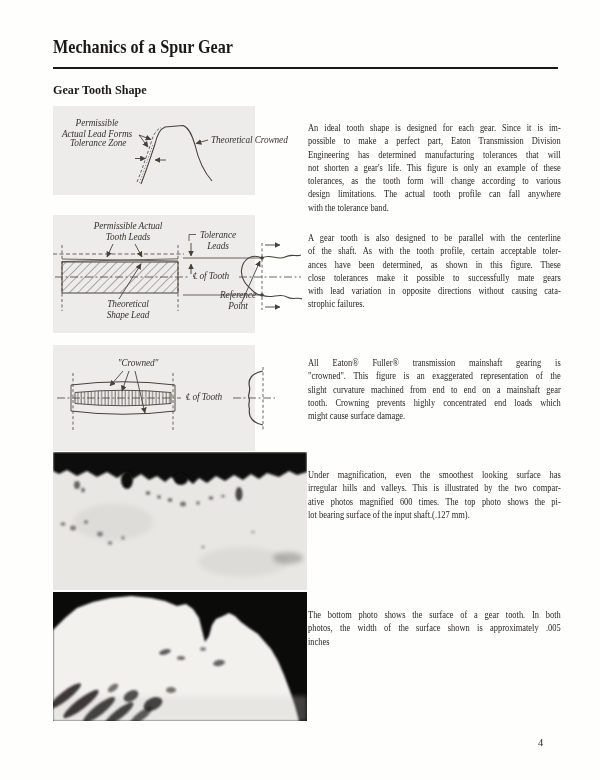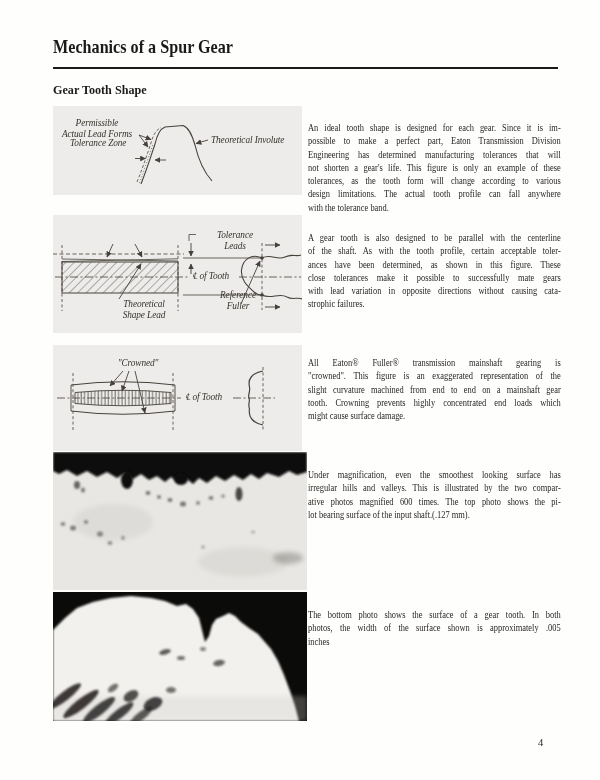--- a/index.html
+++ b/index.html
@@ -9,21 +9,21 @@
   }
   .title{
     position:absolute;left:53px;top:36px;font-size:19px;font-weight:bold;color:#1b1a18;
     transform:scaleX(0.85);transform-origin:0 0;white-space:nowrap;
   }
   .rule{position:absolute;left:53px;top:67px;width:505px;height:2.4px;background:#1b1a18;}
   .section-heading{
     position:absolute;left:53px;top:82px;font-size:13.5px;font-weight:bold;color:#1b1a18;
     transform:scaleX(0.9);transform-origin:0 0;white-space:nowrap;
   }
-  .figbox{position:absolute;left:53px;width:249px;background:#edecea;}
+  .figbox{position:absolute;left:53px;width:202px;background:#edecea;}
   .photo{position:absolute;left:53px;width:254px;}
   .photo svg,.figbox svg{position:absolute;left:0;top:0;}
   .para{
     position:absolute;left:308px;width:312px;font-size:10.4px;line-height:13.3px;
     transform:scaleX(0.81);transform-origin:0 0;color:#211f1c;
   }
   .jline{text-align:justify;text-align-last:justify;}
   .jline.last{text-align-last:left;}
   .flabel{
     position:absolute;font-style:italic;font-size:9.3px;line-height:10.6px;color:#36332c;
@@ -60,21 +60,21 @@
         <line x1="86" y1="29" x2="95" y2="41" marker-end="url(#ah1)"></line>
         <line x1="82" y1="52.5" x2="92.5" y2="52.5" marker-end="url(#ah1)"></line>
         <line x1="113" y1="54" x2="102" y2="54" marker-end="url(#ah1)"></line>
         <line x1="155" y1="34" x2="143" y2="37.5" marker-end="url(#ah1)"></line>
       </g>
     </svg>
     <div class="flabel center" style="left:2px;top:12px;width:84px;">
       <div>Permissible</div>
       <div>Actual Lead Forms</div>
     </div>
-    <div class="flabel" style="left:158px;top:29px;width:92px;">Theoretical Involute</div>
+    <div class="flabel" style="left:158px;top:29px;width:92px;">Theoretical Crowned</div>
     <div class="flabel" style="left:17px;top:32px;width:66px;">Tolerance Zone</div>
   </div>
 
   <div class="figbox" style="top:215px;height:118px;">
     <svg width="249" height="118" viewBox="0 0 249 118">
       <defs>
         <marker id="ah2" viewBox="0 0 6 6" refX="5.5" refY="3" markerWidth="6.5" markerHeight="6.5" orient="auto-start-reverse">
           <path d="M0,0 L6,3 L0,6 Z" fill="#46423b"></path>
         </marker>
         <pattern id="hx2" width="6" height="6" patternUnits="userSpaceOnUse" patternTransform="rotate(45)">
@@ -114,32 +114,36 @@
         <line x1="209" y1="28" x2="209" y2="95" stroke-width="0.8" stroke-dasharray="3,2.4"></line>
 
         <line x1="212" y1="30" x2="227" y2="30" stroke-width="0.9" marker-end="url(#ah2)"></line>
         <line x1="212" y1="92" x2="227" y2="92" stroke-width="0.9" marker-end="url(#ah2)"></line>
 
         <line x1="188" y1="89" x2="207" y2="46" stroke-width="0.9" marker-end="url(#ah2)"></line>
       </g>
       <circle cx="209" cy="43" r="1.8" fill="#46423b"></circle>
       <circle cx="209" cy="80" r="1.8" fill="#46423b"></circle>
     </svg>
-    <div class="flabel center" style="left:138px;top:15px;width:54px;margin-left:17px;">
+    <div class="flabel center" style="left:25px;top:6px;width:100px;">
+      <div>Permissible Actual</div>
+      <div>Tooth Leads</div>
+    </div>
+    <div class="flabel center" style="left:138px;top:15px;width:54px;">
       <div>Tolerance</div>
       <div>Leads</div>
     </div>
     <div class="flabel" style="left:139px;top:56px;width:50px;">℄ of Tooth</div>
-    <div class="flabel center" style="left:56px;top:84px;width:70px;">
+    <div class="flabel center" style="left:40px;top:84px;width:70px;">
       <div>Theoretical</div>
       <div>Shape Lead</div>
     </div>
     <div class="flabel center" style="left:155px;top:75px;width:60px;">
       <div>Reference</div>
-      <div>Fuller</div>
+      <div>Point</div>
     </div>
   </div>
 
   <div class="figbox" style="top:345px;height:106px;">
     <svg width="249" height="106" viewBox="0 0 249 106">
       <defs>
         <marker id="ah3" viewBox="0 0 6 6" refX="5.5" refY="3" markerWidth="6.5" markerHeight="6.5" orient="auto-start-reverse">
           <path d="M0,0 L6,3 L0,6 Z" fill="#46423b"></path>
         </marker>
         <pattern id="vh3" width="3.4" height="4" patternUnits="userSpaceOnUse">

